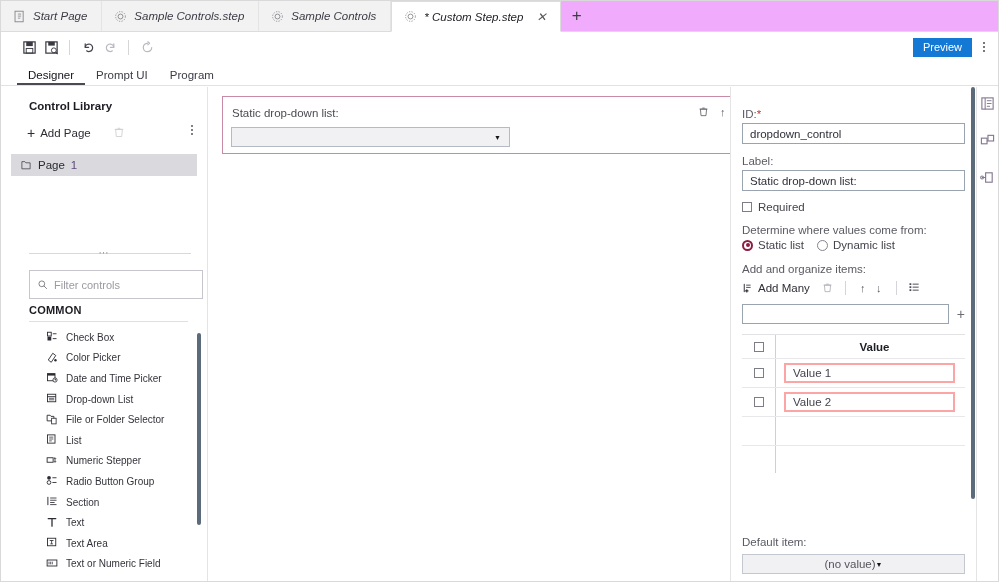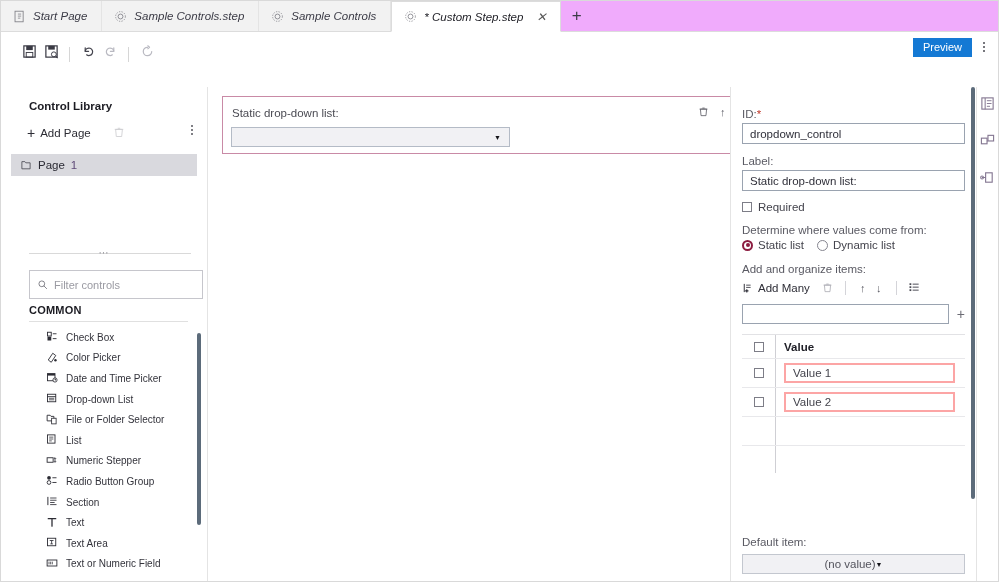--- a/index.html
+++ b/index.html
@@ -50,21 +50,21 @@
   }
   .tab-new {
     display: flex; align-items: center; justify-content: center;
     width: 30px; font-size: 17px; color: #3b3b46; font-weight: 300;
     cursor: pointer;
   }
 
   
   .toolbar {
     position: absolute; top: 31px; left: 0; right: 0; height: 30px;
-    display: flex; align-items: flex-end; padding: 0 17px;
+    display: flex; align-items: center; padding: 0 17px;
     background: #ffffff;
   }
   .tb-btn {
     width: 22px; height: 22px;
     display: flex; align-items: center; justify-content: center;
     cursor: pointer; border-radius: 2px;
   }
   .tb-btn svg { display: block; }
   .tb-sep {
     width: 1px; height: 15px; background: #d6d6d6; margin: 0 7px;
@@ -279,20 +279,21 @@
     margin: 6px 11px 0 11px;
   }
   .rp-addrow .f {
     flex: 1; height: 20px; border: 1px solid #9aa3b0; background: #fff;
   }
   .rp-addrow .p { font-size: 14px; color: #6c6c75; cursor: pointer; line-height:1; }
 
   .rp-table {
     margin: 10px 11px 0 11px;
     border-top: 1px solid #e2e2e5;
+    text-align: center;
   }
   .rp-row {
     display: flex; align-items: center; height: 29px;
     border-bottom: 1px solid #e8e8eb;
   }
   .rp-row.hdr { height: 24px; }
   .rp-cb-cell {
     width: 34px; display: flex; align-items: center; justify-content: center;
     align-self: stretch;
     border-right: 1px solid #cfcfd4;
@@ -413,20 +414,25 @@
     </div>
 
     <button class="preview-btn">Preview</button>
     <div class="tb-kebab">
       <i></i>
       <i></i>
       <i></i>
     </div>
   </div>
 
+  <div class="subtabs">
+    <div class="subtab active">Designer</div>
+    <div class="subtab">Prompt UI</div>
+    <div class="subtab">Program</div>
+  </div>
 
   <div class="leftpanel">
     <div class="lp-title">Control Library</div>
 
     <div class="lp-actions">
       <div class="addpage">
         <span class="plus">+</span>
         <span>Add Page</span>
       </div>
       <span class="lp-trash">

